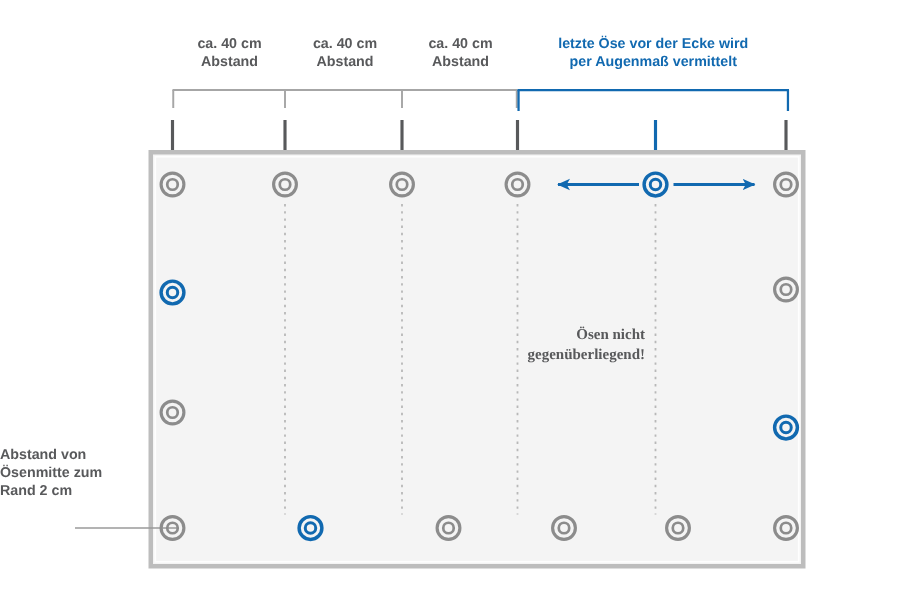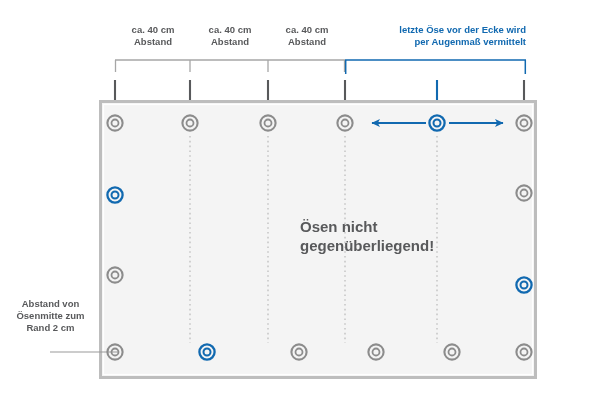--- a/index.html
+++ b/index.html
@@ -35,31 +35,31 @@
     white-space: pre;
   }
   .lbl-gray {
     color: #58595b;
     font-size: 9.5px;
     text-align: center;
   }
   .lbl-blue {
     color: #1169b0;
     font-size: 9.5px;
-    text-align: right;
+    text-align: center;
   }
   .lbl-center {
     color: #58595b;
-    font-size: 15px;
-    text-align: left;
+    font-size: 10px;
+    text-align: right;
+    font-family: Liberation Serif, serif;
   }
   .lbl-left {
     color: #58595b;
     font-size: 9.5px;
-    text-align: center;
   }
   .seg-1 { left: 115px; top: 24px; width: 76px; }
   .seg-2 { left: 192px; top: 24px; width: 76px; }
   .seg-3 { left: 269px; top: 24px; width: 76px; }
   .seg-blue { left: 345px; top: 24px; width: 181px; }
   .seg-mid { left: 300px; top: 218px; width: 130px; }
   .seg-edge { left: 0px; top: 298px; width: 101px; }
 </style>
 </head>
 <body>

